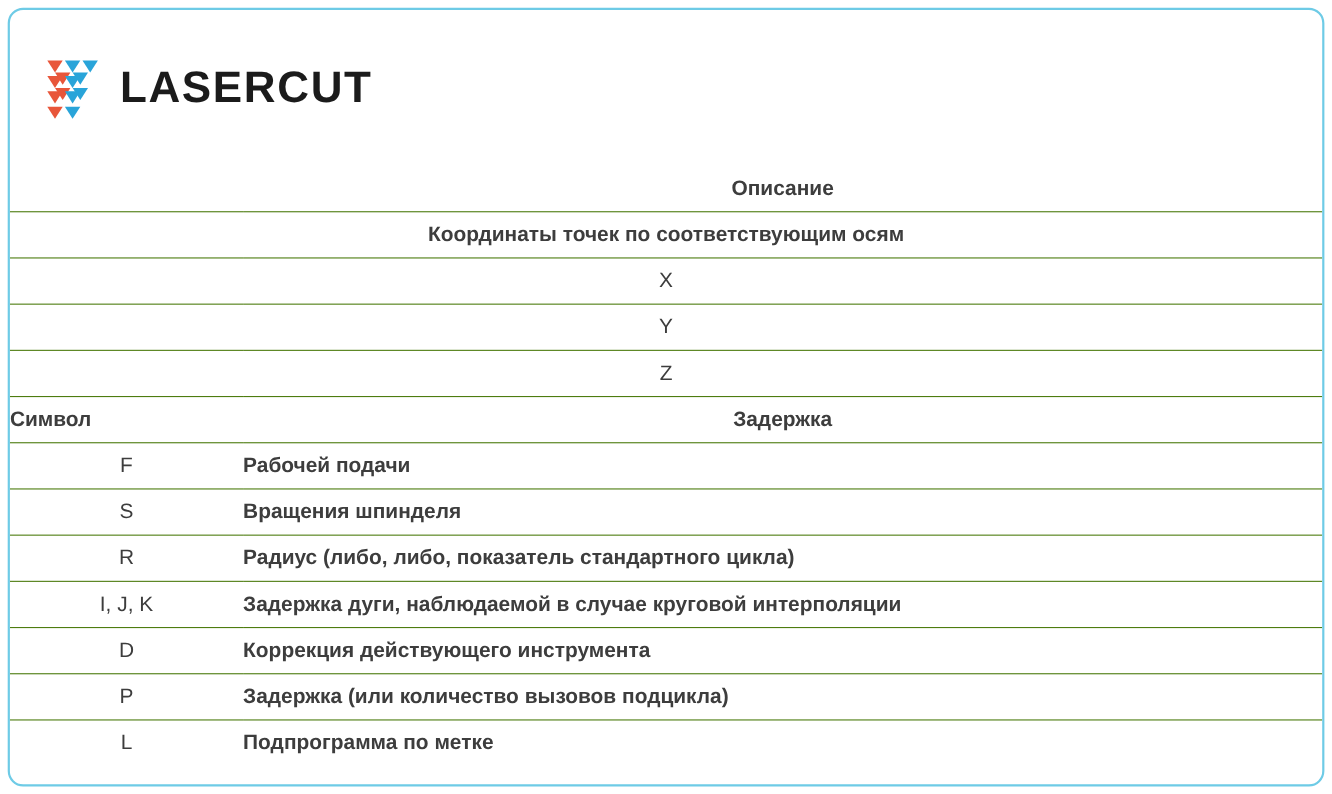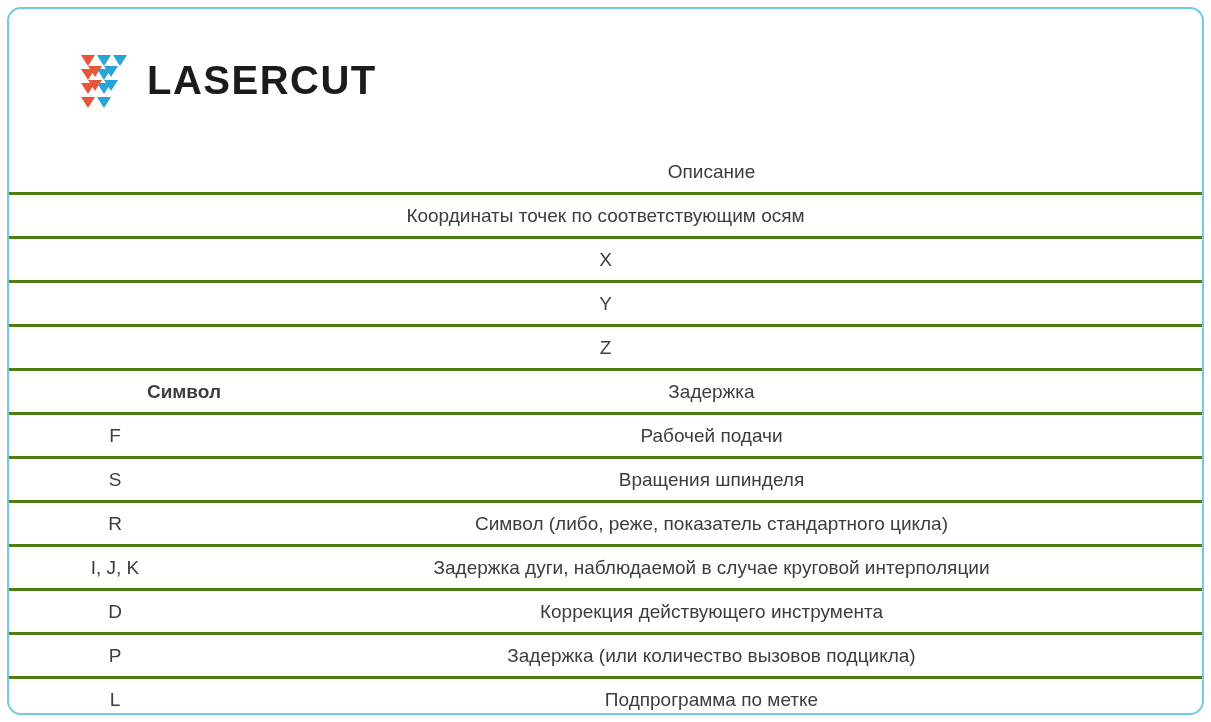--- a/index.html
+++ b/index.html
@@ -29,21 +29,21 @@
     background: #ffffff;
     overflow: hidden;
     position: relative;
   }
 
   
   .logo-area {
     height: 142px;
     display: flex;
     align-items: center;
-    padding-left: 70px;
+    padding-left: 32px;
     box-sizing: border-box;
   }
   .logo-mark {
     width: 52px;
     height: 62px;
     position: relative;
     margin-right: 16px;
     flex: none;
   }
   .logo-word {
@@ -54,50 +54,51 @@
     font-family: "Liberation Sans", sans-serif;
   }
 
   
   table.spec {
     width: 100%;
     border-collapse: collapse;
     table-layout: fixed;
   }
   table.spec td {
-    border-top: 3px solid #4d7c0f;
+    border-top: 1px solid #4d7c0f;
     height: 41px;
     vertical-align: middle;
     font-size: 19px;
     color: #3d3d3d;
     padding: 0;
   }
   col.c-sym { width: 212px; }
   col.c-desc { width: auto; }
 
   .sym {
     text-align: center;
     font-size: 19px;
     color: #3d3d3d;
   }
   .desc {
     padding-left: 40px;
-    text-align: center;
+    text-align: left;
+    font-weight: bold;
   }
   .hdr {
     font-weight: bold;
     color: #333333;
   }
   .hdr-center {
-    font-weight: normal;
+    font-weight: bold;
     text-align: center;
     color: #333333;
   }
   .sym.hdr {
-    text-align: right;
+    text-align: left;
   }
   tr.first-row td {
     border-top: none;
   }
   .axis {
     text-align: center;
     font-size: 19px;
   }
 </style>
 </head>
@@ -161,21 +162,21 @@
         <tr>
           <td class="sym">F</td>
           <td class="desc">Рабочей подачи</td>
         </tr>
         <tr>
           <td class="sym">S</td>
           <td class="desc">Вращения шпинделя</td>
         </tr>
         <tr>
           <td class="sym">R</td>
-          <td class="desc">Символ (либо, реже, показатель стандартного цикла)</td>
+          <td class="desc">Радиус (либо, либо, показатель стандартного цикла)</td>
         </tr>
         <tr>
           <td class="sym">I, J, K</td>
           <td class="desc">Задержка дуги, наблюдаемой в случае круговой интерполяции</td>
         </tr>
         <tr>
           <td class="sym">D</td>
           <td class="desc">Коррекция действующего инструмента</td>
         </tr>
         <tr>

